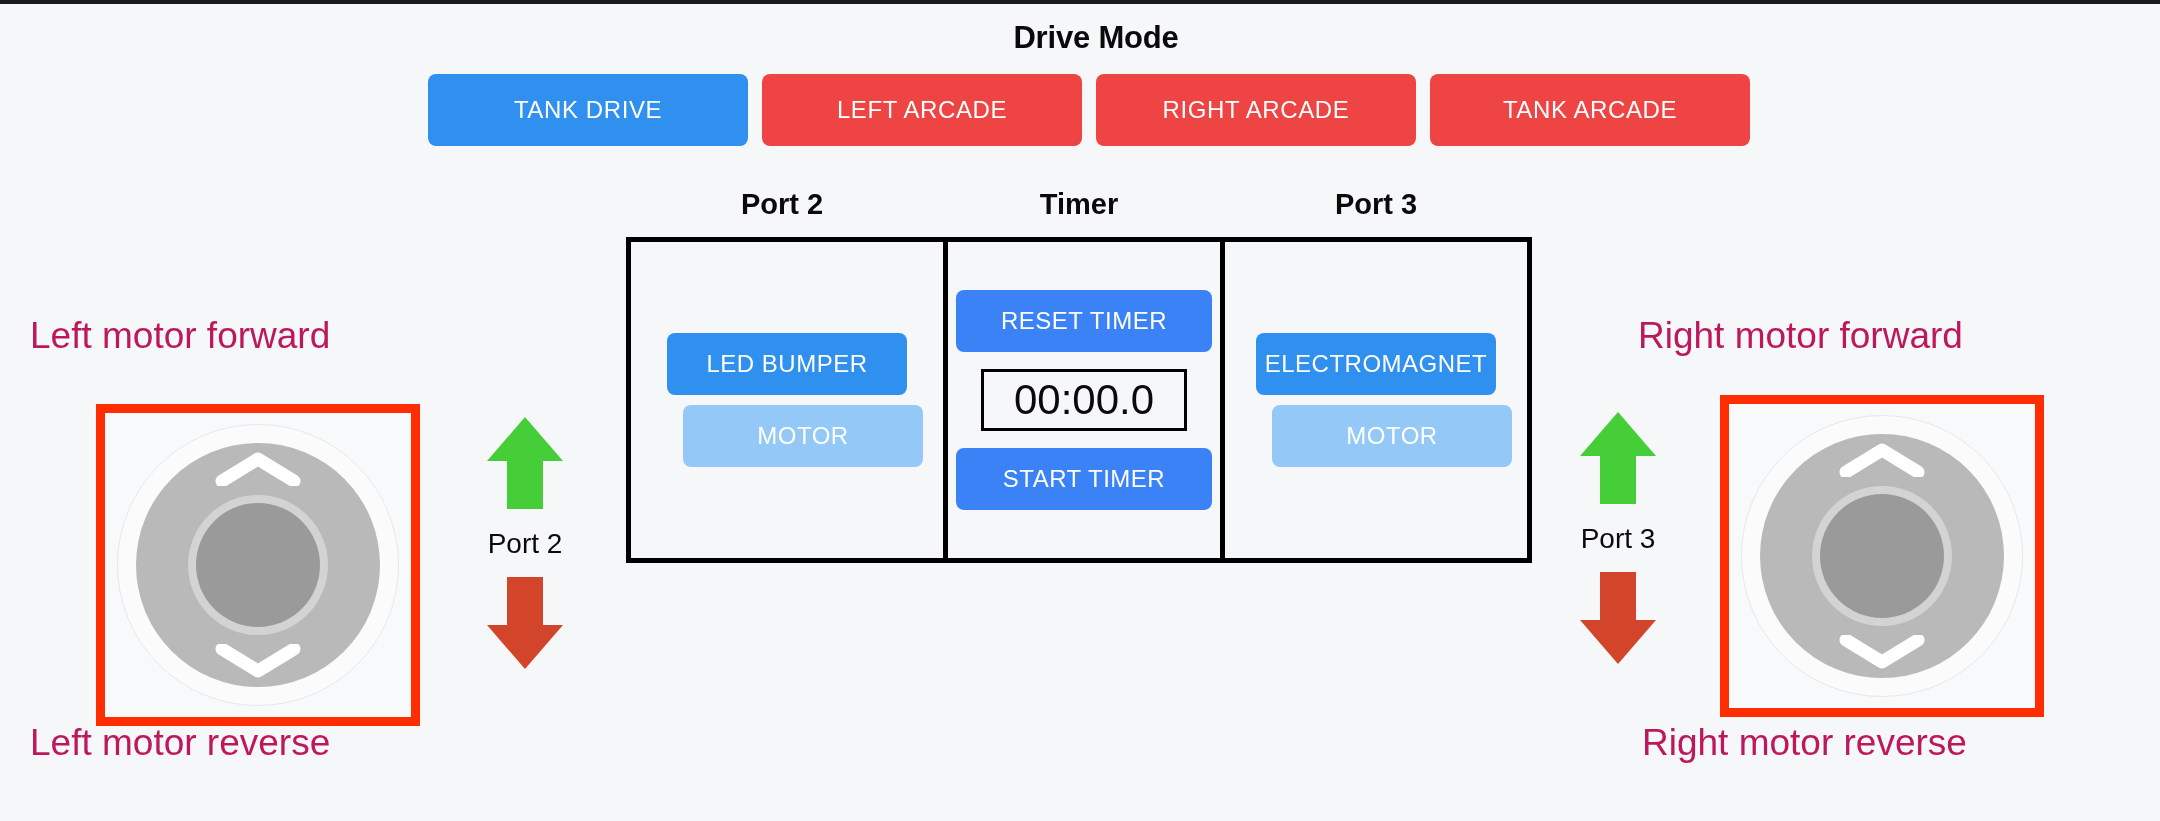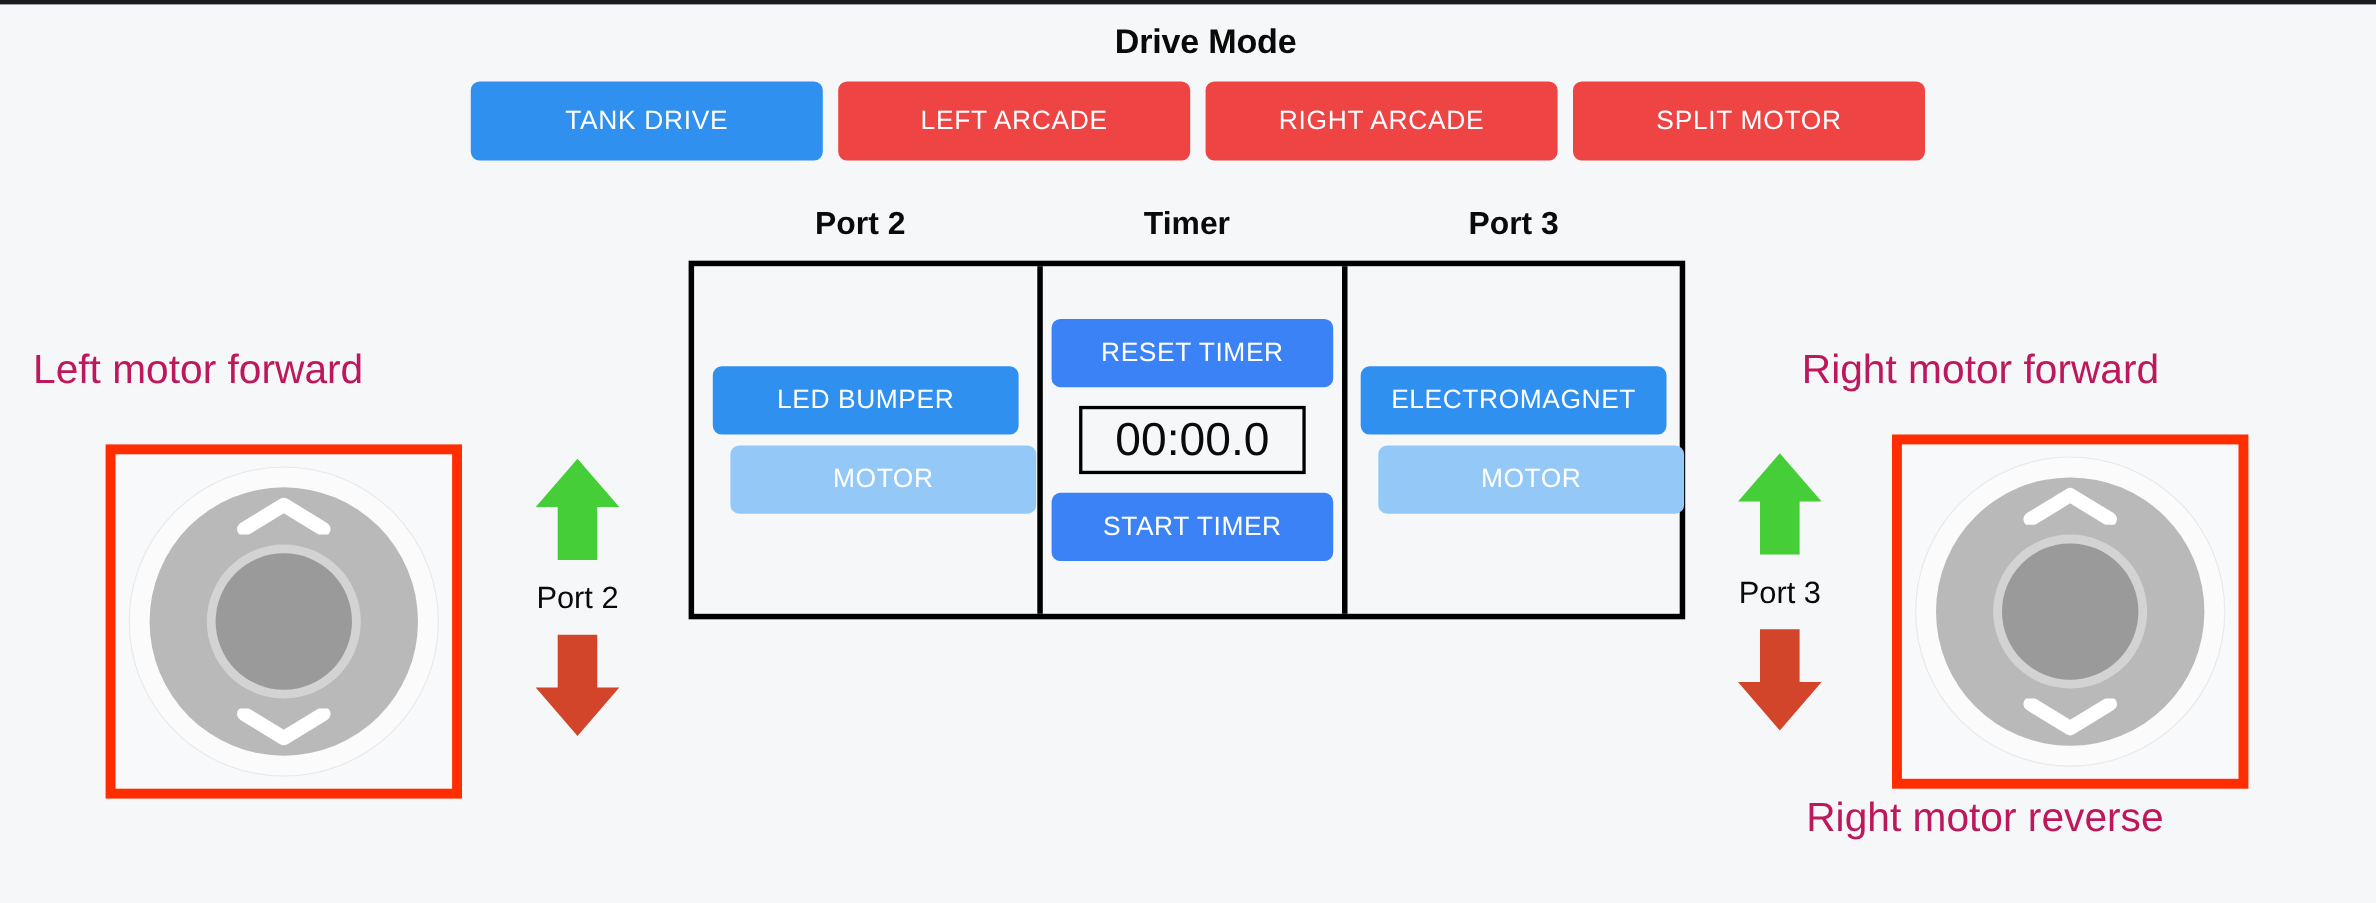--- a/index.html
+++ b/index.html
@@ -101,21 +101,21 @@
   .col.timer {
     width: 282px;
     border-left: 5px solid #000000;
     border-right: 5px solid #000000;
     justify-content: center;
     gap: 8px;
   }
   .col.port3 { width: 302px; }
 
   .dev-btn {
-    width: 278px;
+    width: 240px;
     height: 62px;
     border-radius: 8px;
     border: none;
     color: #ffffff;
     font-size: 24px;
     font-family: "Liberation Sans", sans-serif;
     letter-spacing: 0.5px;
     display: flex;
     align-items: center;
     justify-content: center;
@@ -254,21 +254,21 @@
 <body>
 
 <div class="top-strip"></div>
 
 <div class="drive-mode-title">Drive Mode</div>
 
 <div class="mode-row">
   <button class="mode-btn active">TANK DRIVE</button>
   <button class="mode-btn inactive">LEFT ARCADE</button>
   <button class="mode-btn inactive">RIGHT ARCADE</button>
-  <button class="mode-btn inactive">SPLIT MOTOR</button>
+  <button class="mode-btn inactive">TANK ARCADE</button>
 </div>
 
 <div class="panel-labels">
   <div class="panel-label c1">Port 2</div>
   <div class="panel-label c2">Timer</div>
   <div class="panel-label c3">Port 3</div>
 </div>
 
 <div class="center-panel">
 
@@ -316,20 +316,21 @@
   <div class="port-col">
     <svg class="arrow-svg" width="80" height="96" viewBox="0 0 80 96">
       <path d="M40 2 L78 46 L58 46 L58 94 L22 94 L22 46 L2 46 Z" fill="#46ce38"></path>
     </svg>
     <div class="port-label">Port 2</div>
     <svg class="arrow-svg" width="80" height="96" viewBox="0 0 80 96">
       <path d="M40 94 L78 50 L58 50 L58 2 L22 2 L22 50 L2 50 Z" fill="#d2452a"></path>
     </svg>
   </div>
 
+  <div class="annot-text annot-bot">Left motor reverse</div>
 </div>
 
 <div class="joy-block right">
 
   <div class="annot-text annot-top">Right motor forward</div>
 
   <div class="port-col">
     <svg class="arrow-svg" width="80" height="96" viewBox="0 0 80 96">
       <path d="M40 2 L78 46 L58 46 L58 94 L22 94 L22 46 L2 46 Z" fill="#46ce38"></path>
     </svg>

